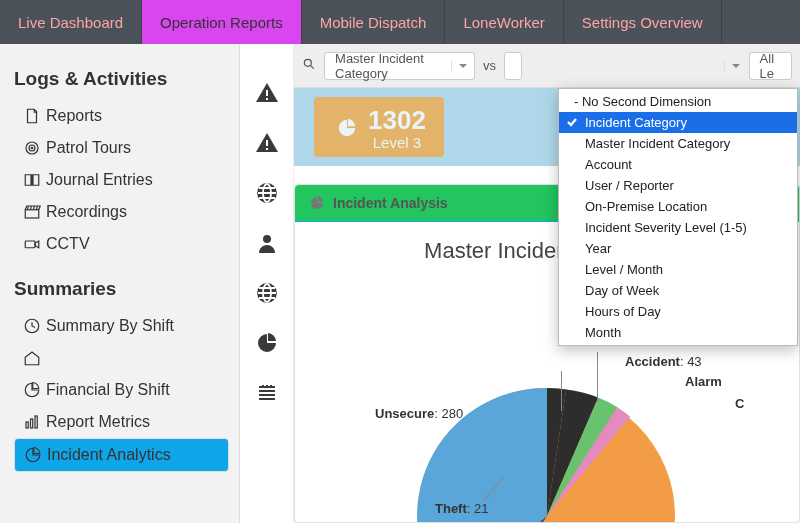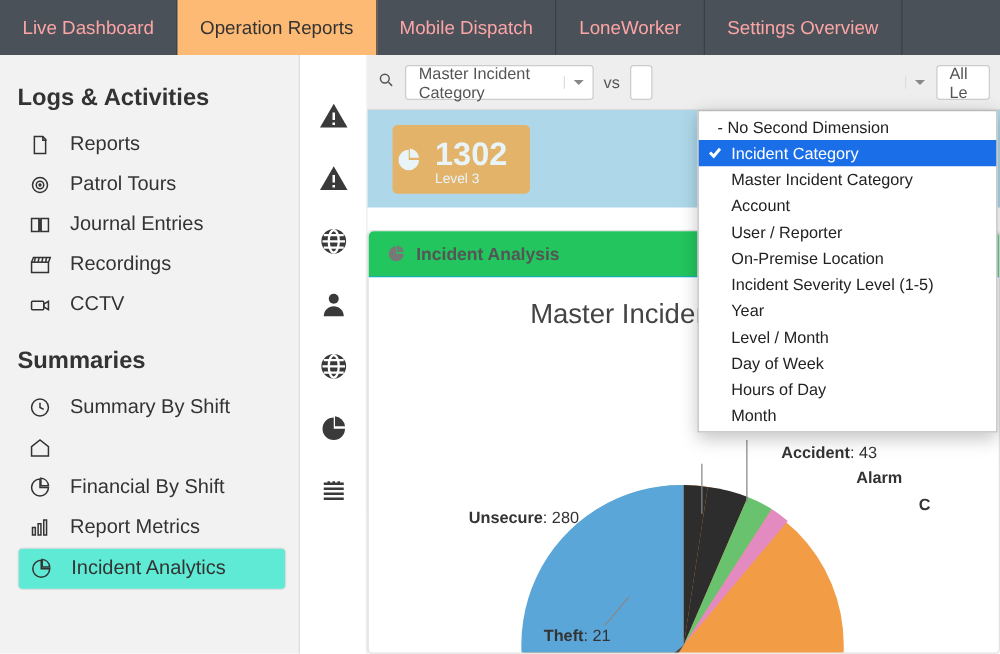--- a/index.html
+++ b/index.html
@@ -1,51 +1,51 @@
 <!DOCTYPE html>
 <html><head>
 <meta charset="utf-8">
 <style>
   * { box-sizing: border-box; margin: 0; padding: 0; }
   body { font-family: "Helvetica Neue", Arial, sans-serif; font-size: 14px; color: #333; background: #fff; width: 800px; height: 523px; overflow: hidden; }
   
   .topnav { background: #4a5159; height: 44px; display: flex; align-items: stretch; }
   .topnav-tab { padding: 0 18px; display: flex; align-items: center; color: #fca5a5; cursor: pointer; font-size: 15px; border-right: 1px solid #3a4048; }
-  .topnav-tab.active { background: #fdba74; color: #333; }
+  .topnav-tab.active { background: #d946ef; color: #333; }
   
   .body-row { display: flex; height: calc(100% - 44px); }
   
   .sidebar { width: 240px; background: #f2f2f2; border-right: 1px solid #ddd; padding: 18px 10px 10px 14px; }
   .side-heading { font-weight: bold; font-size: 19px; margin: 6px 0 10px 0; }
   .side-list { list-style: none; margin-bottom: 18px; }
-  .side-item { display: flex; align-items: center; gap: 14px; padding: 6px 8px; font-size: 16px; cursor: pointer; border-radius: 4px; }
-  .side-item.active { background: #5eead4; border: 1px solid #ddd; align-items: center; }
+  .side-item { display: flex; align-items: center; gap: 4px; padding: 6px 8px; font-size: 16px; cursor: pointer; border-radius: 4px; }
+  .side-item.active { background: #0ea5e9; border: 1px solid #ddd; align-items: center; }
   .side-icon { width: 20px; height: 20px; display: inline-flex; align-items: center; justify-content: center; }
   .side-icon svg { width: 18px; height: 18px; fill: none; stroke: #333; stroke-width: 1.6; }
   
   .main { flex: 1; display: flex; background: #fff; position: relative; }
   
   .iconcol { width: 54px; background: #fff; border-right: 1px solid #eee; display: flex; flex-direction: column; align-items: center; padding-top: 36px; gap: 24px; }
   .iconcol-item { width: 26px; height: 26px; color: #3a3a3a; cursor: pointer; display:flex; align-items:center; justify-content:center; }
   .iconcol-item svg { width: 24px; height: 24px; fill: #3a3a3a; }
   
   .content { flex: 1; position: relative; }
   
   .filterbar { height: 44px; background: #eeeeee; border-bottom: 1px solid #ddd; display: flex; align-items: center; gap: 8px; padding: 0 8px; }
   .search-icon { width: 18px; height:18px; }
   .filter-select { background:#fff; border:1px solid #ccc; border-radius:3px; height:28px; display:flex; align-items:center; padding:0 6px 0 10px; gap:8px; font-size:13px; cursor:pointer; color:#555; }
   .filter-caret { border-left:1px solid #ddd; padding-left:6px; display:flex; align-items:center; }
   .filter-caret svg { width:10px; height:10px; fill:#888; }
   .vs-label { font-size:13px; color:#555; }
   .filter-spacer-wide { width: 238px; }
   
   .statband { background:#aed8e9; height:78px; display:flex; align-items:center; padding-left:20px; }
-  .stat-card { background:#f6a639; color:#fff; border-radius:4px; padding:8px 18px 6px 2px; display:flex; align-items:center; gap:10px; opacity:0.72; }
+  .stat-card { background:#f6a639; color:#fff; border-radius:4px; padding:8px 18px 6px 22px; display:flex; align-items:center; gap:10px; opacity:0.72; }
   .stat-card .num { font-size:26px; font-weight:bold; }
-  .stat-card .lvl { font-size:11px; display:block; margin-top:-2px; }
+  .stat-card .lvl { font-size:15px; display:block; text-align:center; margin-top:-2px; }
   .stat-card svg { width:22px; height:22px; fill:#fff; }
   
   .panel { margin:18px 0 0 0; border:1px solid #e2e2e2; border-radius:4px; box-shadow:0 1px 2px rgba(0,0,0,0.08); background:#fff; }
   .panel-head { background:#22c55e; border-bottom:1px solid #0ea5e9; padding:10px 14px; display:flex; gap:8px; font-weight:bold; color:#555; border-radius:4px 4px 0 0; }
   .panel-head svg { width:16px; height:16px; fill:#777; }
   .panel-body { padding:10px 20px 0 20px; position:relative; height:300px; overflow:hidden; }
   .chart-title { text-align:center; font-size:22px; color:#444; margin:6px 0 12px; }
   
   .pie-wrap { position:relative; width:100%; height:240px; }
   .pie { position:absolute; left:50%; top:100%; transform:translate(-50%,-50%); }

